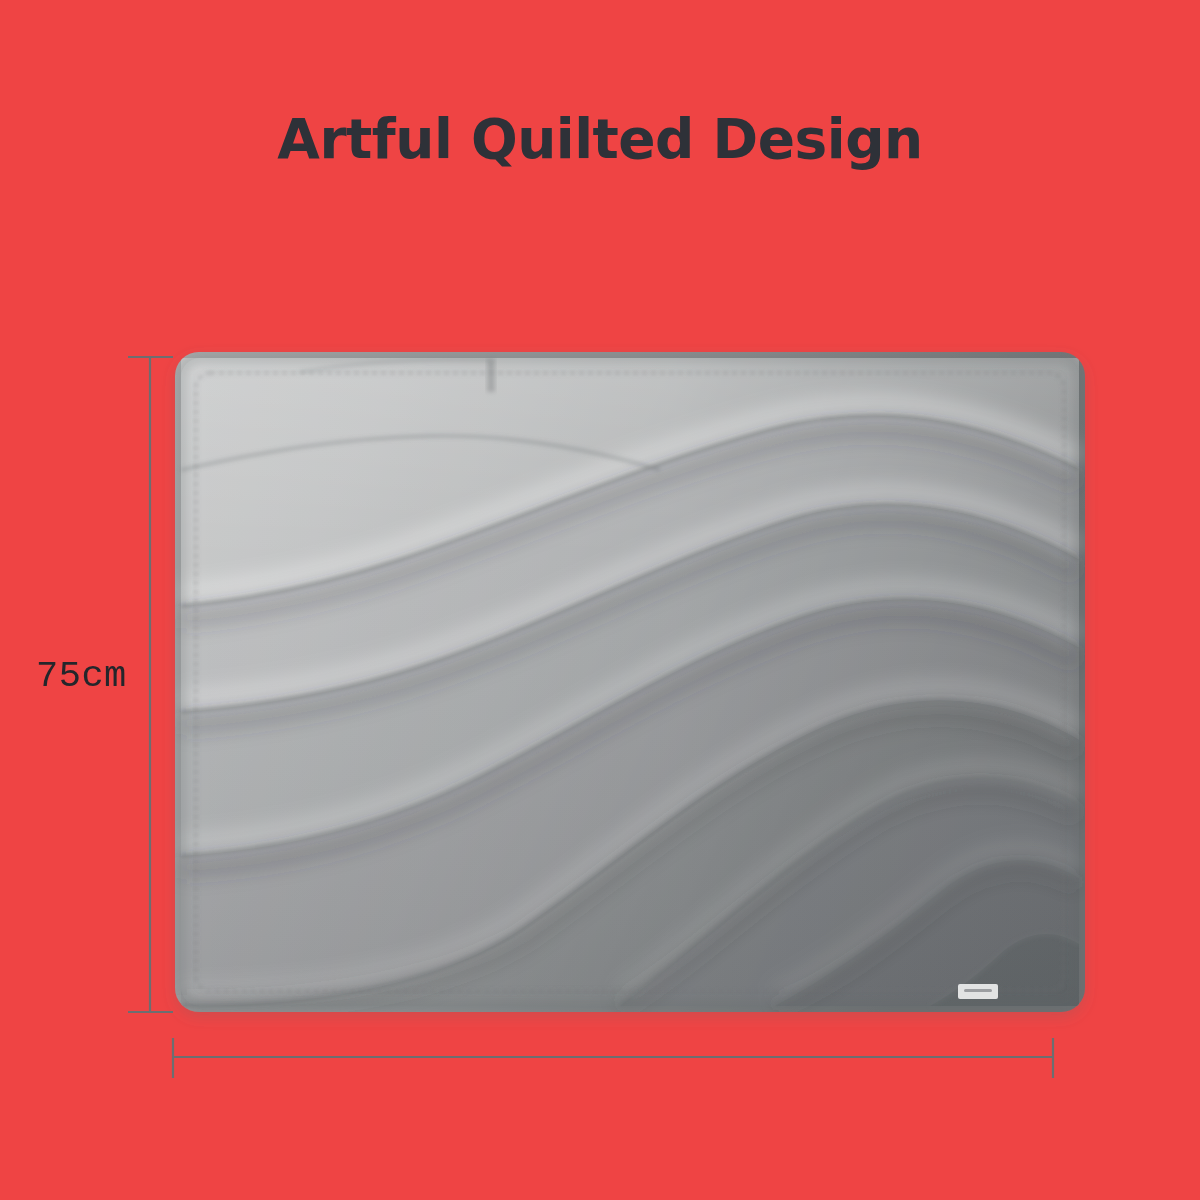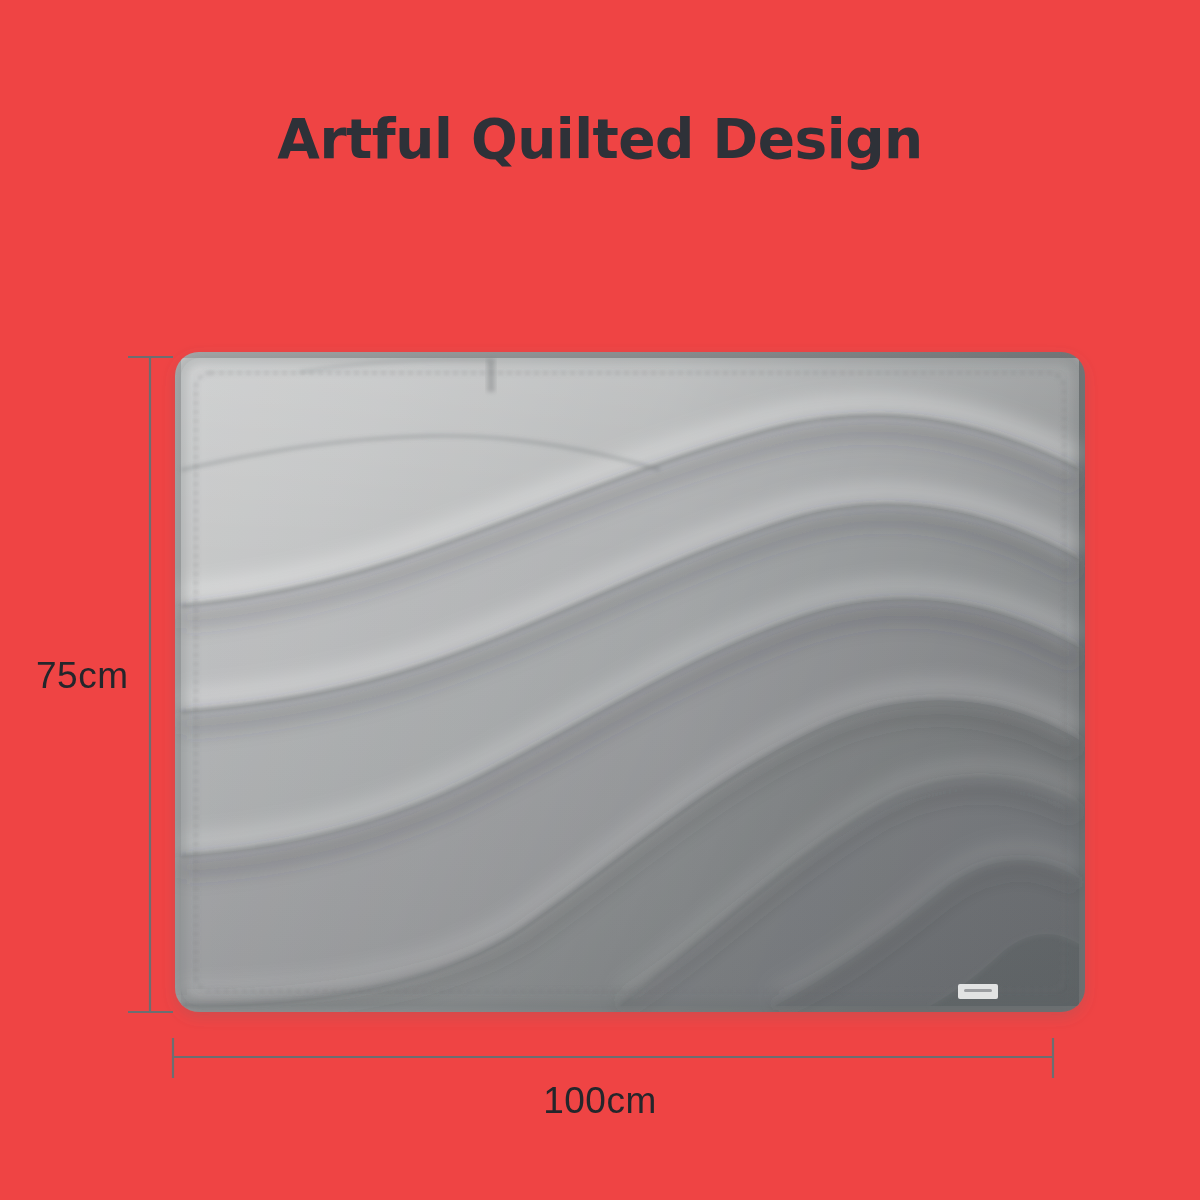--- a/index.html
+++ b/index.html
@@ -45,21 +45,21 @@
     font-weight: 400;
     font-size: 38px;
     letter-spacing: 0.2px;
     color: #2d3036;
     line-height: 1.0;
   }
 
   
   .dim-label {
     position: absolute;
-    font-family: Liberation Sans, sans-serif;
+    font-family: Liberation Mono, monospace;
     font-size: 37px;
     color: #24262b;
     letter-spacing: 0.5px;
     white-space: nowrap;
   }
   .dim-height {
     left: 36px;
     top: 655px;
   }
   .dim-width {
@@ -289,15 +289,14 @@
         <g>
           <line x1="173" y1="1038" x2="173" y2="1078"></line>
           <line x1="1053" y1="1038" x2="1053" y2="1078"></line>
           <line x1="173" y1="1057" x2="1053" y2="1057"></line>
         </g>
       </g>
     </svg>
   </div>
 
   <div class="dim-label dim-height">75cm</div>
-  <div class="dim-label dim-width">100cm</div>
 
 </div>
 
 </body></html>

